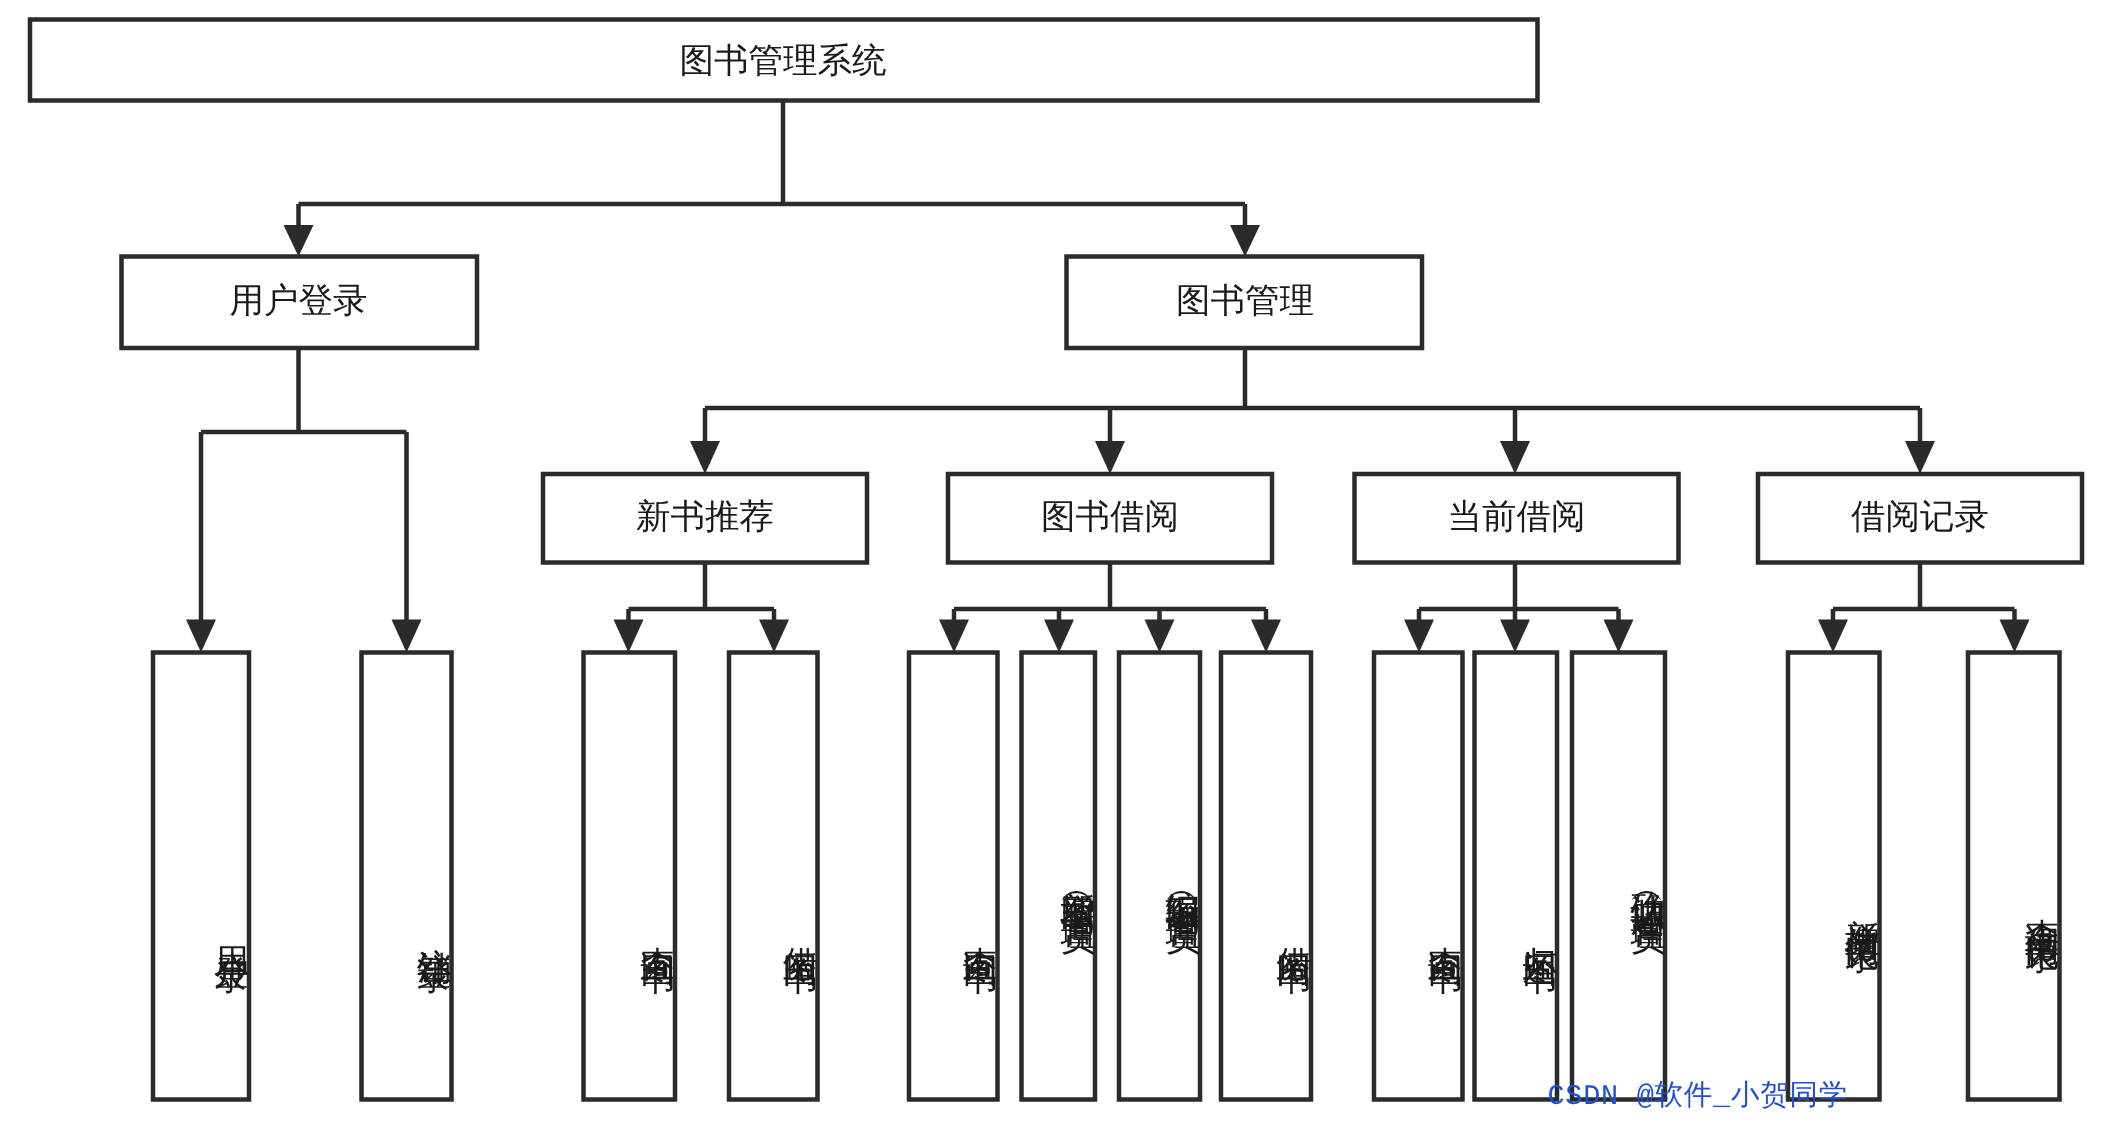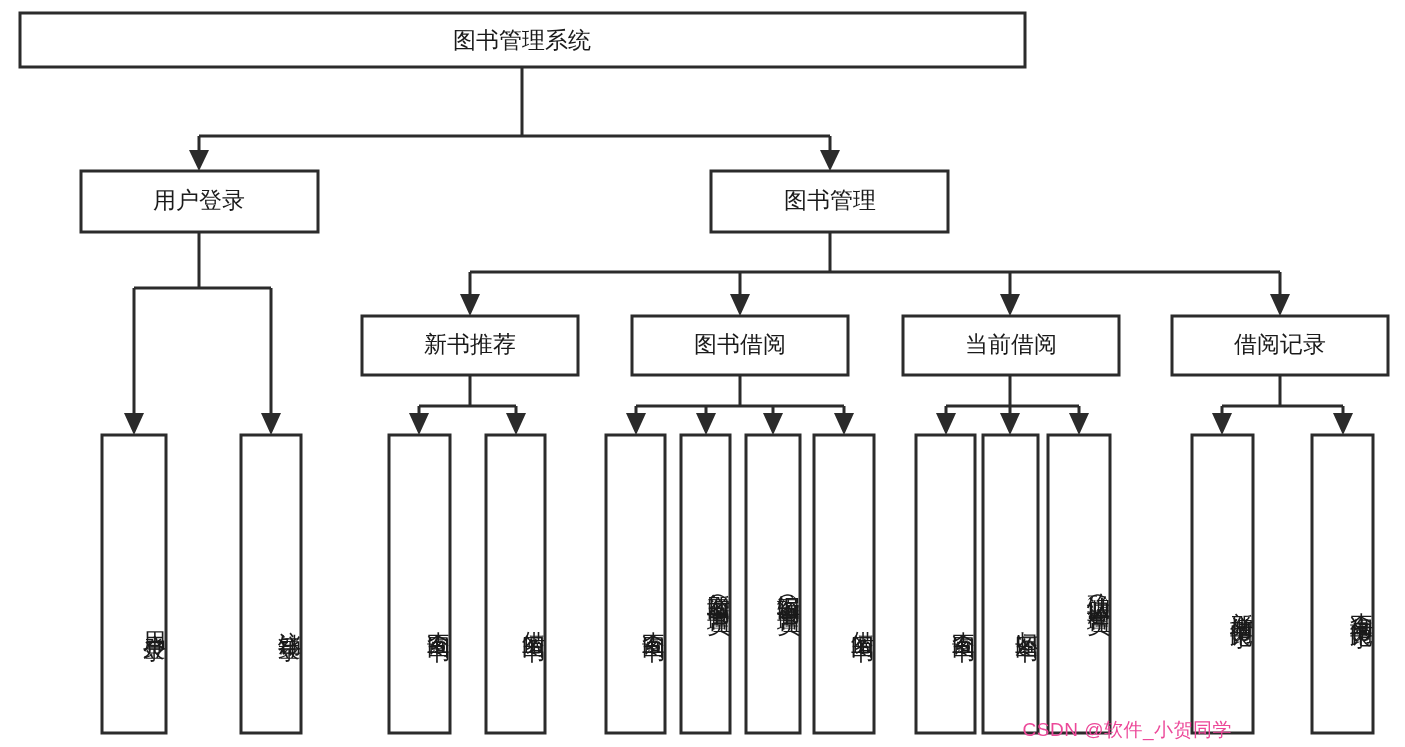--- a/index.html
+++ b/index.html
@@ -60,23 +60,23 @@
     white-space: nowrap;
     display: flex;
     align-items: flex-start;
     justify-content: center;
     pointer-events: none;
   }
   .watermark {
     position: absolute;
     right: 8px;
     bottom: 4px;
-    font-family: Liberation Sans, sans-serif;
+    font-family: Liberation Mono, monospace;
     font-size: 19px;
-    color: #ec4899;
+    color: #1d4ed8;
     white-space: nowrap;
     letter-spacing: 0.5px;
   }
 </style>
 </head>
 <body>
 
 <div id="diagram-root">
 
   <svg id="flow-svg" viewBox="0 0 1405 747">

